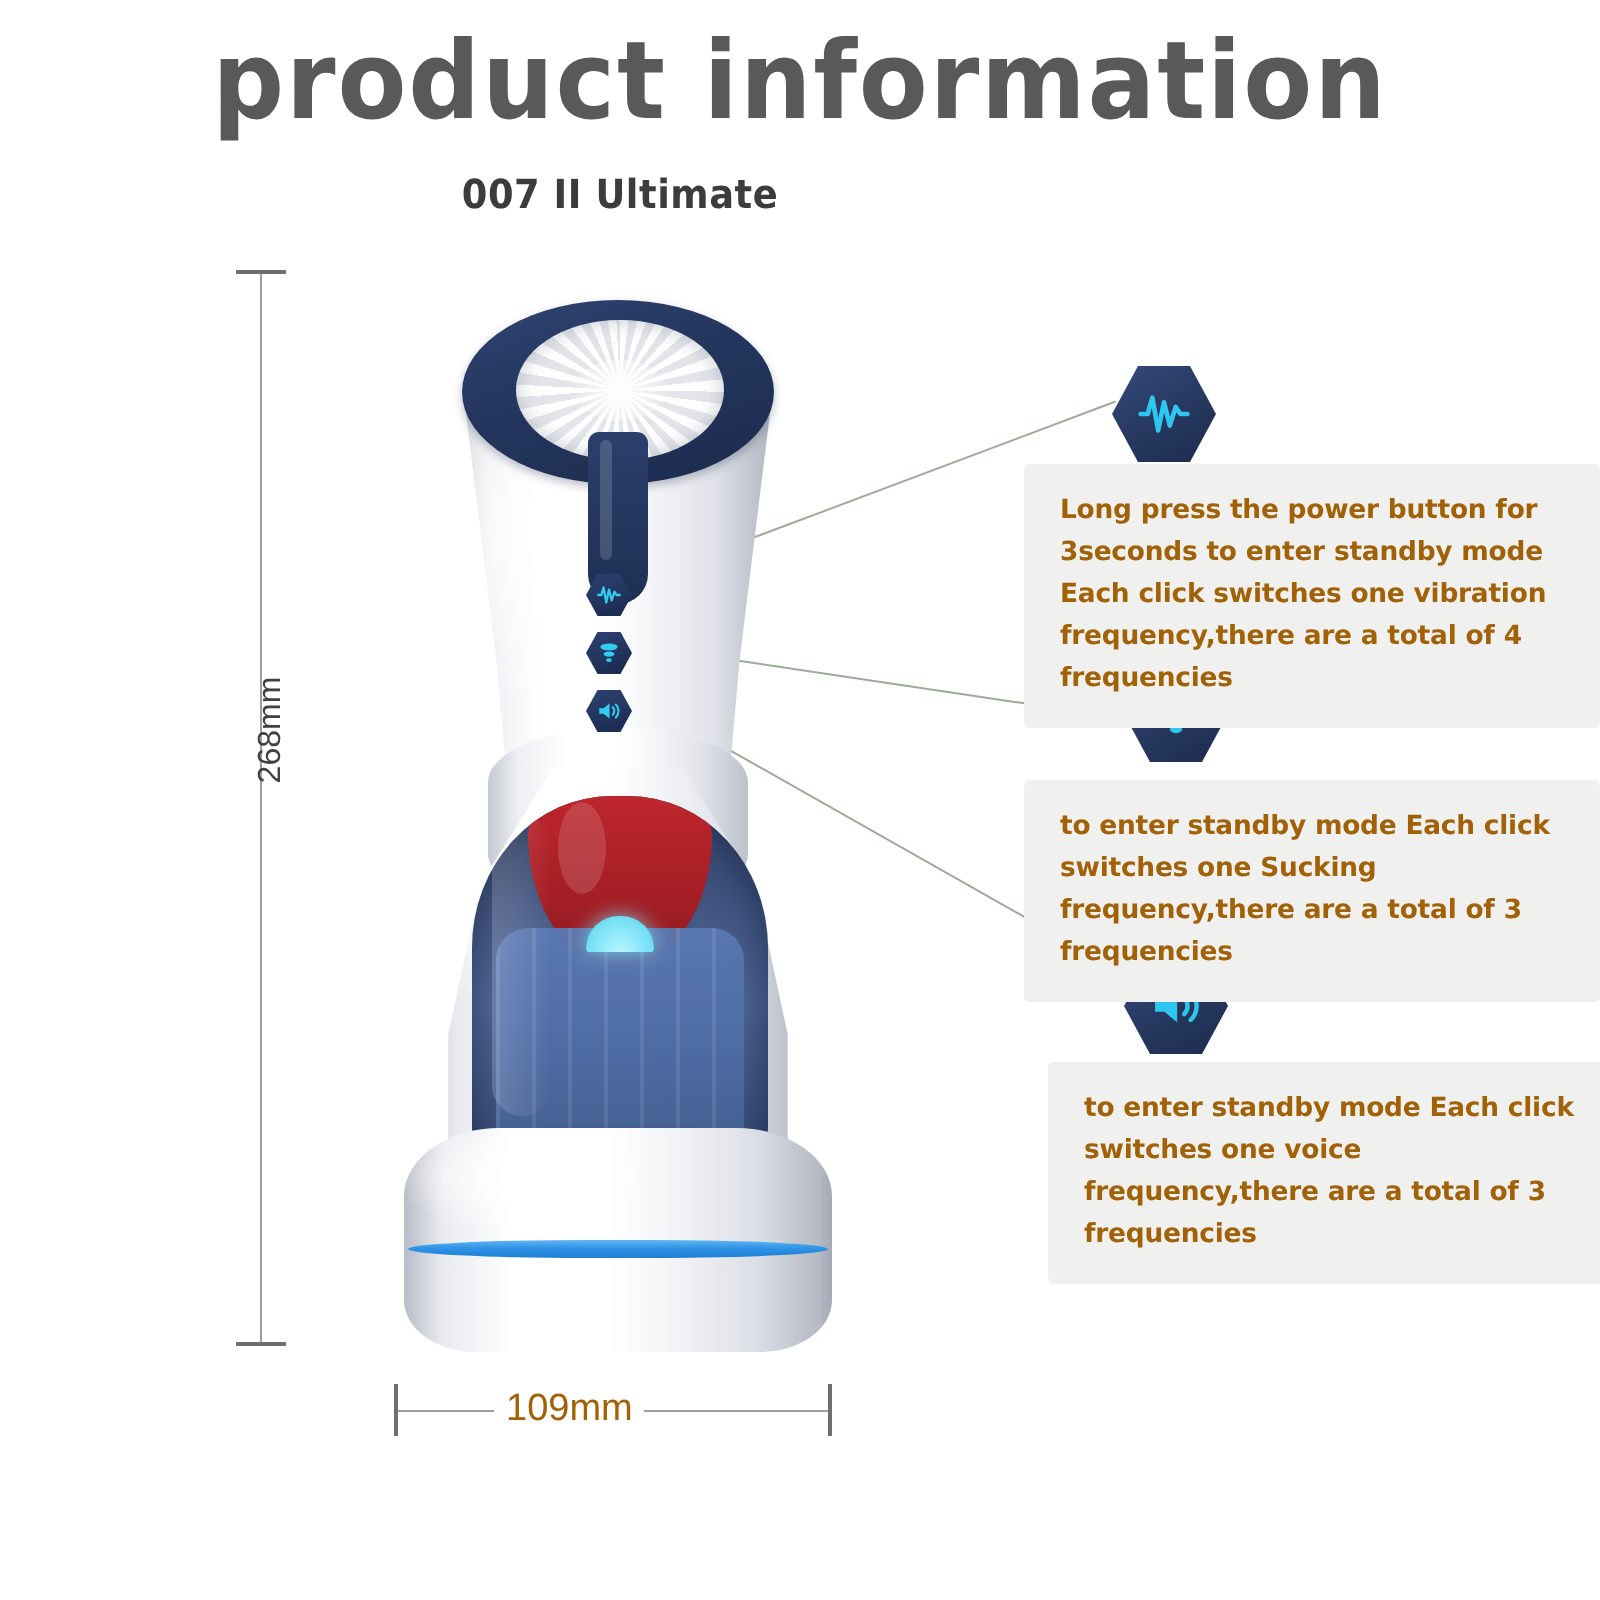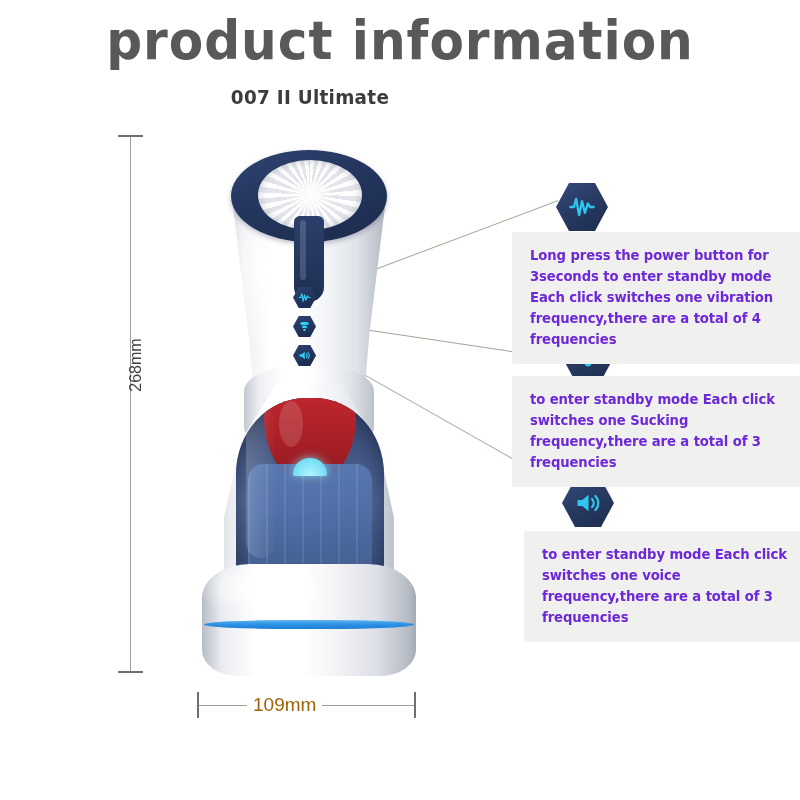--- a/index.html
+++ b/index.html
@@ -360,25 +360,25 @@
 
   .callout-box {
     position: absolute;
     background: #f0f0ee;
     border-radius: 3px;
     padding: 13px 16px 14px 18px;
     font-family: "DejaVu Sans", sans-serif;
     font-weight: bold;
     font-size: 13.2px;
     line-height: 21px;
-    color: #6d28d9;
+    color: #a16207;
     letter-spacing: -0.1px;
   }
   #callout-box-vibration { left: 512px; top: 232px; width: 254px; }
-  #callout-box-suction   { left: 512px; top: 376px; width: 254px; }
+  #callout-box-suction   { left: 512px; top: 390px; width: 254px; }
   #callout-box-voice     { left: 524px; top: 531px; width: 254px; }
 
   .leader {
     position: absolute;
     height: 1px;
     background: #9bab97;
     transform-origin: 0 0;
   }
 </style>
 </head>

